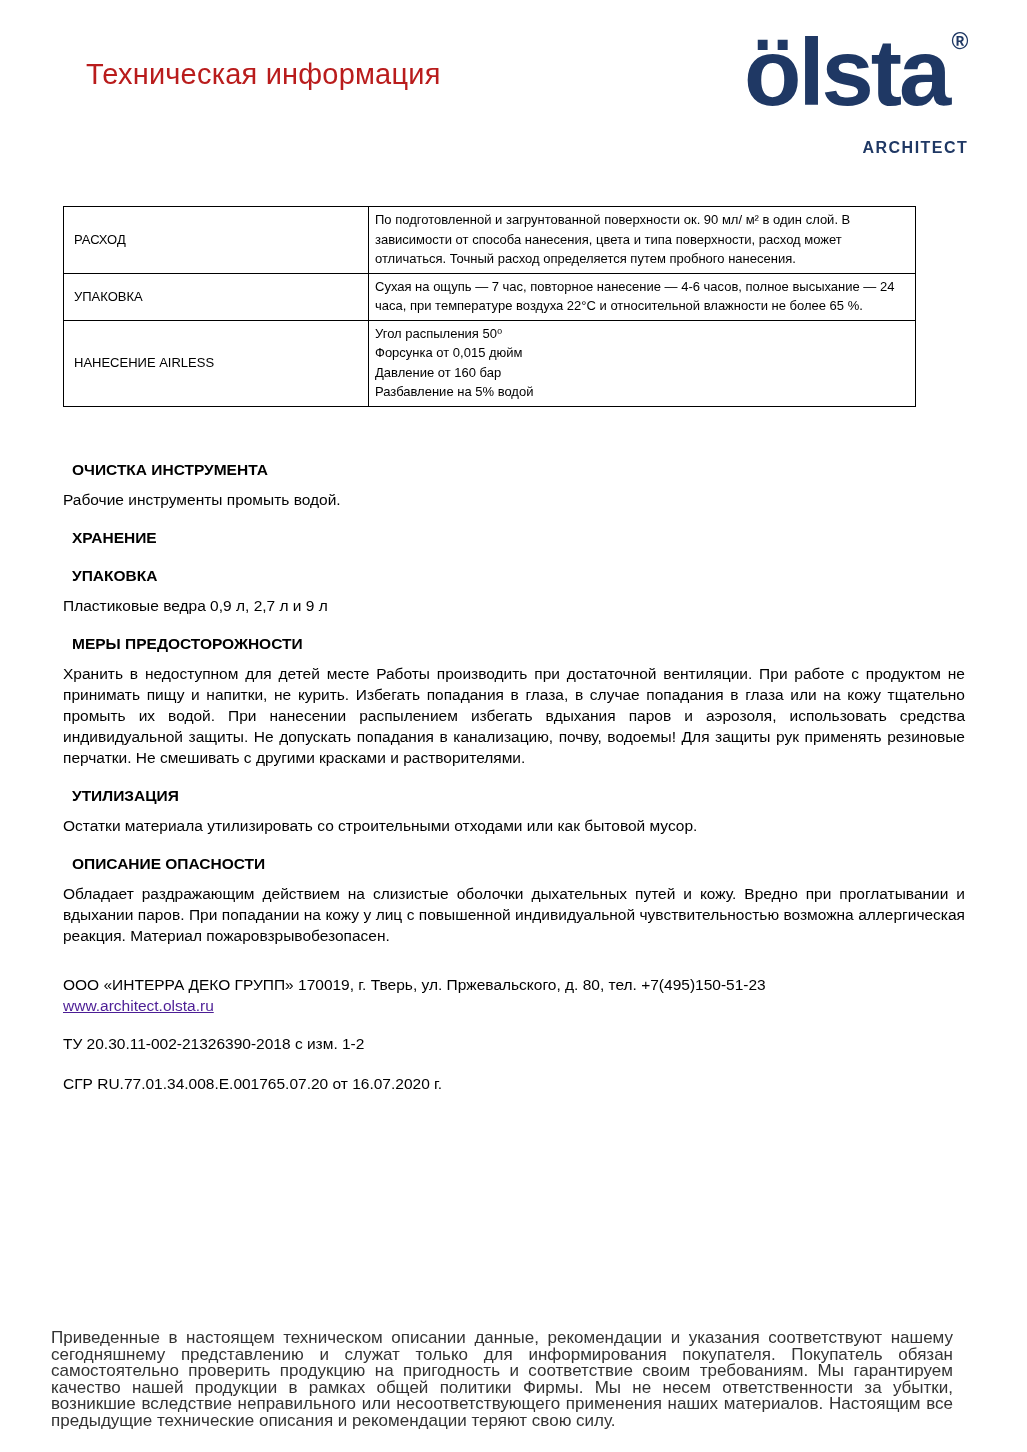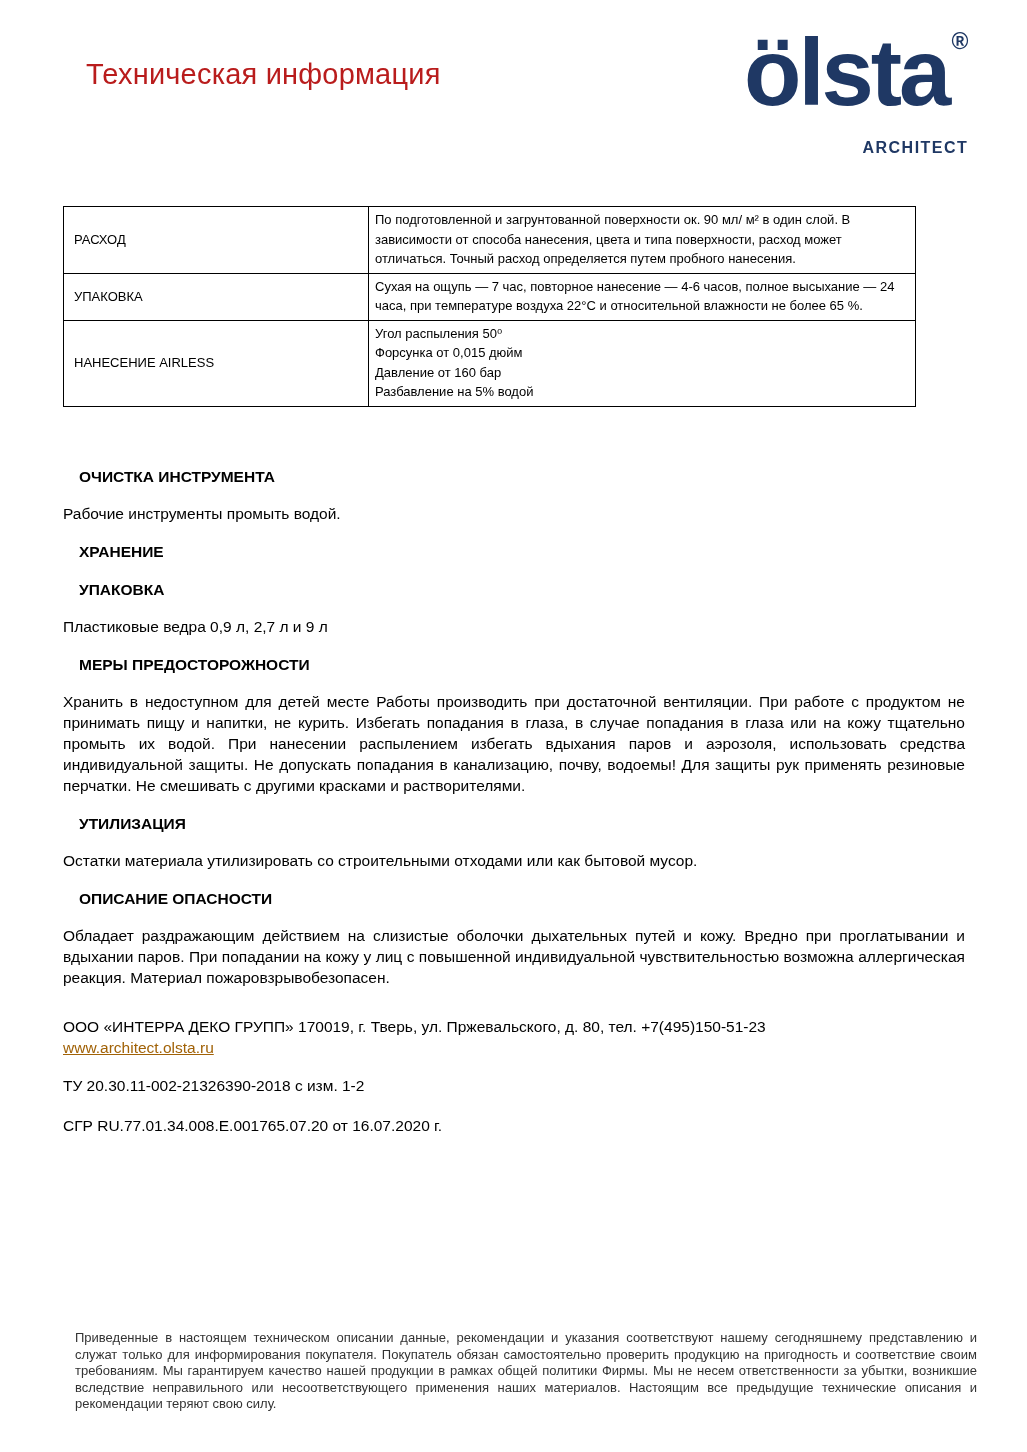--- a/index.html
+++ b/index.html
@@ -52,37 +52,37 @@
   .spec-table td.cell-value {
     padding: 3px 8px 4px 6px; vertical-align: top;
   }
 
   
   .content {
     position: absolute; left: 63px; top: 450px; width: 902px;
     font-size: 15.5px; line-height: 21px;
   }
   .section { margin: 0 0 17px 0; }
-  .section h3 { margin: 16px; font-size: 15.5px; line-height: 21px; font-weight: bold; }
+  .section h3 { margin: 9px; font-size: 15.5px; line-height: 21px; font-weight: bold; }
   .section p { margin: 0; }
   .just { text-align: justify; }
 
   
   .contact { margin-top: 28px; }
   .contact p { margin: 0; }
   .website {
-    display: inline-block; color: #a16207; text-decoration: underline;
+    display: inline-block; color: #4c1d95; text-decoration: underline;
   }
   .contact .tu-line  { margin-top: 17px; }
   .contact .sgr-line { margin-top: 19px; }
 
   
   .footer {
-    position: absolute; left: 75px; top: 1330px; width: 902px;
-    font-size: 13px; line-height: 16.5px;
+    position: absolute; left: 51px; top: 1330px; width: 902px;
+    font-size: 17px; line-height: 16.5px;
     text-align: justify; color: #333333;
   }
 </style>
 </head>
 <body>
 
 <div class="page">
 
   <div class="title">Техническая информация</div>
 

